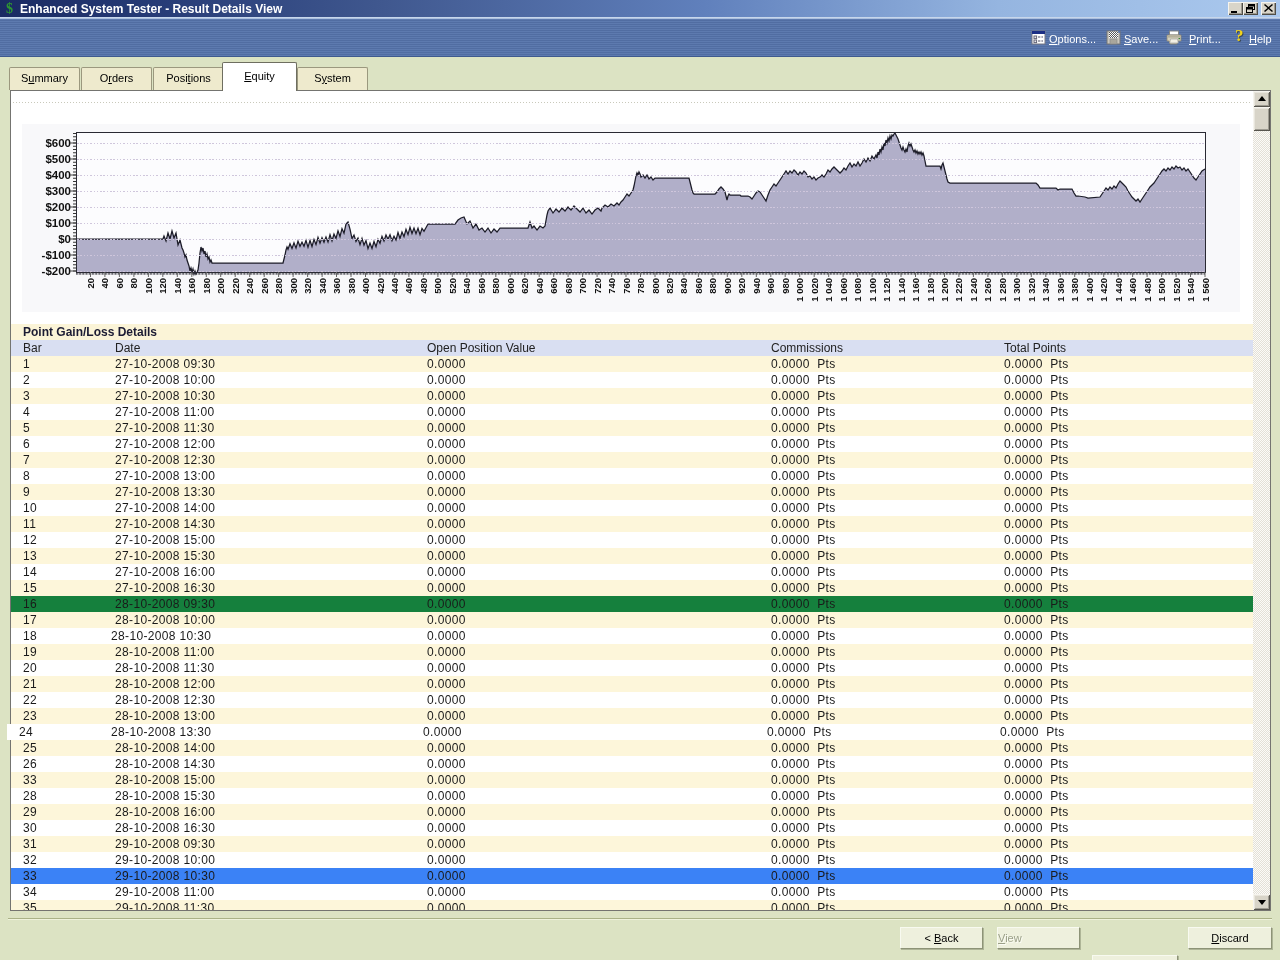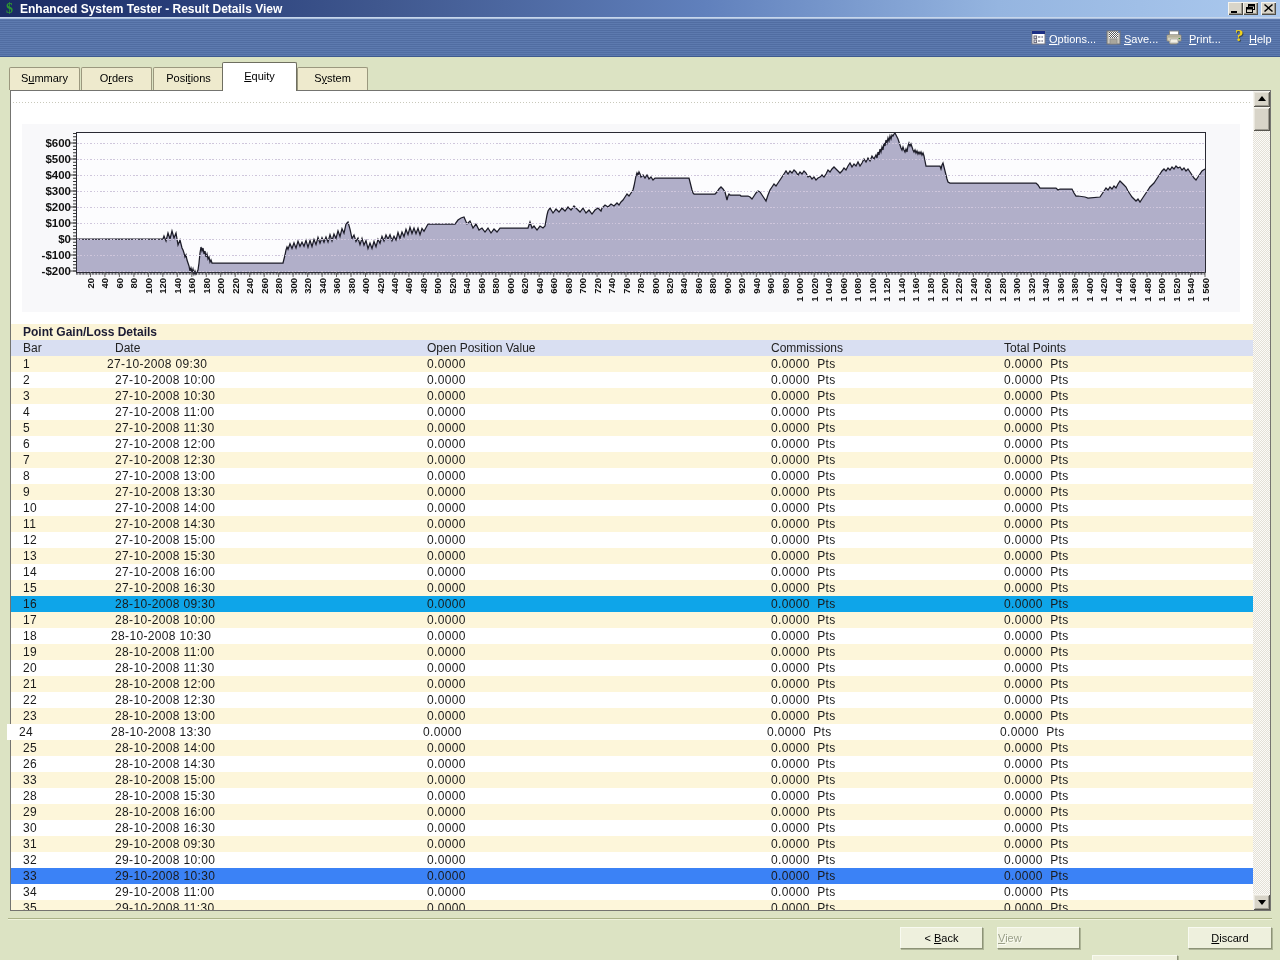--- a/index.html
+++ b/index.html
@@ -287,21 +287,21 @@
   <div style="position:absolute;left:11px;top:340px;width:1242px;height:16px;line-height:16px;background:#d9dff2;color:#222;font-size:12px">
     <span style="position:absolute;left:12px">Bar</span>
     <span style="position:absolute;left:104px">Date</span>
     <span style="position:absolute;left:416px">Open Position Value</span>
     <span style="position:absolute;left:760px">Commissions</span>
     <span style="position:absolute;left:993px">Total Points</span>
   </div>
   <div style="position:absolute;left:0;top:0;font-size:12px;letter-spacing:0.35px;color:#1a1a1a">
 <div style="position:absolute;left:11px;top:356px;width:1242px;height:16px;line-height:16px;background:#fdf6da">
         <span style="position:absolute;left:12px">1</span>
-        <span style="position:absolute;left:96px">27-10-2008 09:30</span>
+        <span style="position:absolute;left:104px">27-10-2008 09:30</span>
         <span style="position:absolute;left:416px">0.0000</span>
         <span style="position:absolute;left:760px">0.0000&nbsp;&nbsp;Pts</span>
         <span style="position:absolute;left:993px">0.0000&nbsp;&nbsp;Pts</span>
       </div>
 <div style="position:absolute;left:11px;top:372px;width:1242px;height:16px;line-height:16px;background:#ffffff">
         <span style="position:absolute;left:12px">2</span>
         <span style="position:absolute;left:104px">27-10-2008 10:00</span>
         <span style="position:absolute;left:416px">0.0000</span>
         <span style="position:absolute;left:760px">0.0000&nbsp;&nbsp;Pts</span>
         <span style="position:absolute;left:993px">0.0000&nbsp;&nbsp;Pts</span>
@@ -390,21 +390,21 @@
         <span style="position:absolute;left:760px">0.0000&nbsp;&nbsp;Pts</span>
         <span style="position:absolute;left:993px">0.0000&nbsp;&nbsp;Pts</span>
       </div>
 <div style="position:absolute;left:11px;top:580px;width:1242px;height:16px;line-height:16px;background:#fdf6da">
         <span style="position:absolute;left:12px">15</span>
         <span style="position:absolute;left:104px">27-10-2008 16:30</span>
         <span style="position:absolute;left:416px">0.0000</span>
         <span style="position:absolute;left:760px">0.0000&nbsp;&nbsp;Pts</span>
         <span style="position:absolute;left:993px">0.0000&nbsp;&nbsp;Pts</span>
       </div>
-<div style="position:absolute;left:11px;top:596px;width:1242px;height:16px;line-height:16px;background:#0ea5e9">
+<div style="position:absolute;left:11px;top:596px;width:1242px;height:16px;line-height:16px;background:#15803d">
         <span style="position:absolute;left:12px">16</span>
         <span style="position:absolute;left:104px">28-10-2008 09:30</span>
         <span style="position:absolute;left:416px">0.0000</span>
         <span style="position:absolute;left:760px">0.0000&nbsp;&nbsp;Pts</span>
         <span style="position:absolute;left:993px">0.0000&nbsp;&nbsp;Pts</span>
       </div>
 <div style="position:absolute;left:11px;top:612px;width:1242px;height:16px;line-height:16px;background:#fdf6da">
         <span style="position:absolute;left:12px">17</span>
         <span style="position:absolute;left:104px">28-10-2008 10:00</span>
         <span style="position:absolute;left:416px">0.0000</span>

